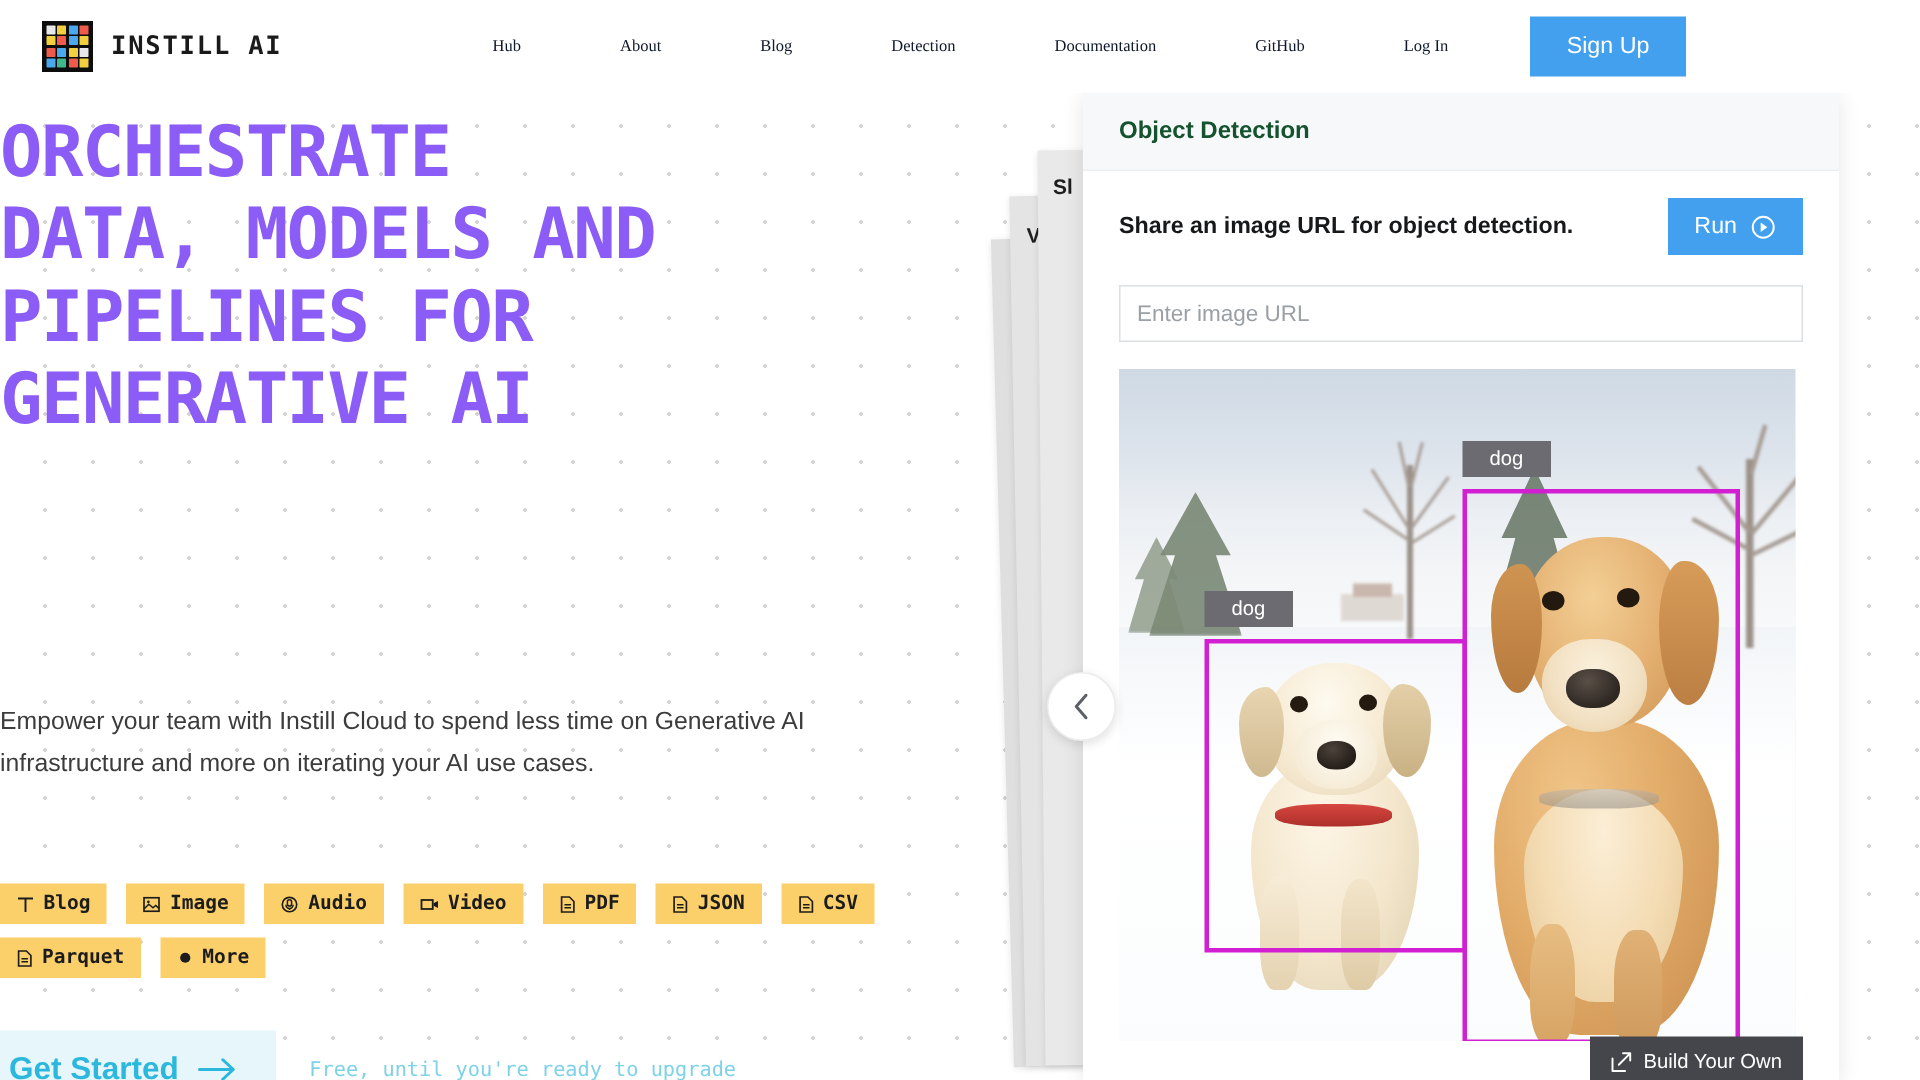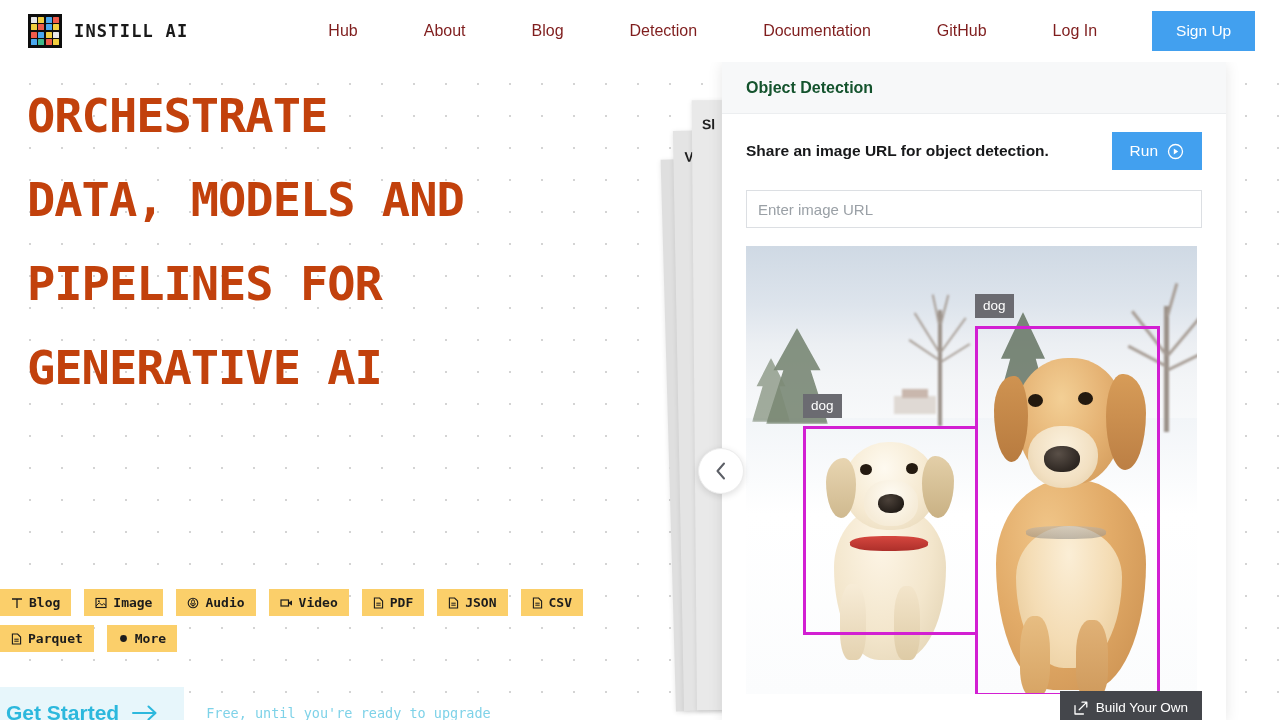--- a/index.html
+++ b/index.html
@@ -32,36 +32,36 @@
     display:grid; grid-template-columns:repeat(4,1fr); grid-template-rows:repeat(4,1fr);
     gap:1.5px;
   }
   .logo-grid i { display:block; border-radius:0.5px; }
   .brand-name {
     font-family:"DejaVu Sans Mono", monospace;
     font-size:17px; font-weight:700; letter-spacing:1.2px; color:#1a1a1a;
   }
   .nav-links { display:flex; align-items:center; margin-left:107px; }
   .nav-link {
-    font-size:16px; color:#7f1d1d; padding:0 33px; cursor:pointer;
-    white-space:nowrap; text-decoration:none;
+    font-size:11px; color:#0f172a; padding:0 33px; cursor:pointer;
+    white-space:nowrap; text-decoration:none;font-family:Liberation Serif, serif;
   }
   .signup-btn {
     margin-left:22px; margin-right:16px;
     background:#42a0ef; color:#fff; font-size:15.5px;
     padding:11px 24px; border:none; cursor:pointer; white-space:nowrap;text-align:center;
   }
 
   
   .hero { position:absolute; left:0; top:62px; width:720px; height:658px; z-index:5; }
   .headline {
     position:absolute; left:0; top:12px; width:640px;
     font-family:"DejaVu Sans Mono", monospace;
-    font-size:47px; line-height:84px; font-weight:700;
-    letter-spacing:-1px; color:#c2410c; white-space:pre-wrap;margin-left:27px;
+    font-size:47px; line-height:55px; font-weight:700;
+    letter-spacing:-1px; color:#8b5cf6; white-space:pre-wrap;
   }
   .subhead {
     position:absolute; left:0; top:405px; width:610px;
     font-size:16.5px; line-height:28px; color:#3c3c3c;
   }
   .tags { position:absolute; left:0; top:527px; width:600px;
           display:flex; flex-wrap:wrap; gap:9px 13px; }
   .tag {
     display:inline-flex; align-items:center; gap:6px;
     background:#fbcf6a; color:#1c1c1c;
@@ -140,21 +140,21 @@
   .bare-tree .trunk { position:absolute; background:#9b9189; }
   .bare-tree .br { position:absolute; background:#a79d95; transform-origin:bottom center; }
   .blur { filter: blur(1.1px); }
 
   .dog { position:absolute; }
   .dogbody { position:absolute; border-radius:50%; }
 
   .bbox { position:absolute; border:3px solid #d21fd2; box-sizing:border-box; }
   .bbox-label {
     position:absolute; background:#6b6b71; color:#fff;
-    font-size:13.5px; line-height:1; padding:5px 8px; white-space:nowrap;
+    font-size:13.5px; line-height:1; padding:5px 18px; white-space:nowrap;
   }
 
   .build-btn {
     position:absolute; right:24px; bottom:-4px;
     display:inline-flex; align-items:center; gap:8px;
     background:#44464b; color:#fff; font-size:13.5px;
     padding:9px 14px; border:none; cursor:pointer; white-space:nowrap;
   }
 
   
@@ -204,20 +204,21 @@
     <a class="nav-link">Log In</a>
     <button class="signup-btn">Sign Up</button>
   </div>
 </div>
 
 <div class="hero">
   <div class="headline">ORCHESTRATE
 DATA, MODELS AND
 PIPELINES FOR
 GENERATIVE AI</div>
+  <div class="subhead">Empower your team with Instill Cloud to spend less time on Generative AI infrastructure and more on iterating your AI use cases.</div>
 
   <div class="tags">
     <span class="tag">
       <svg width="12" height="12" viewBox="0 0 12 12">
         <path d="M1 2h10M6 2v9" stroke="#1c1c1c" stroke-width="1.3" fill="none"></path>
       </svg>
       <span>Blog</span>
     </span>
     <span class="tag">
       <svg width="12" height="12" viewBox="0 0 12 12">

